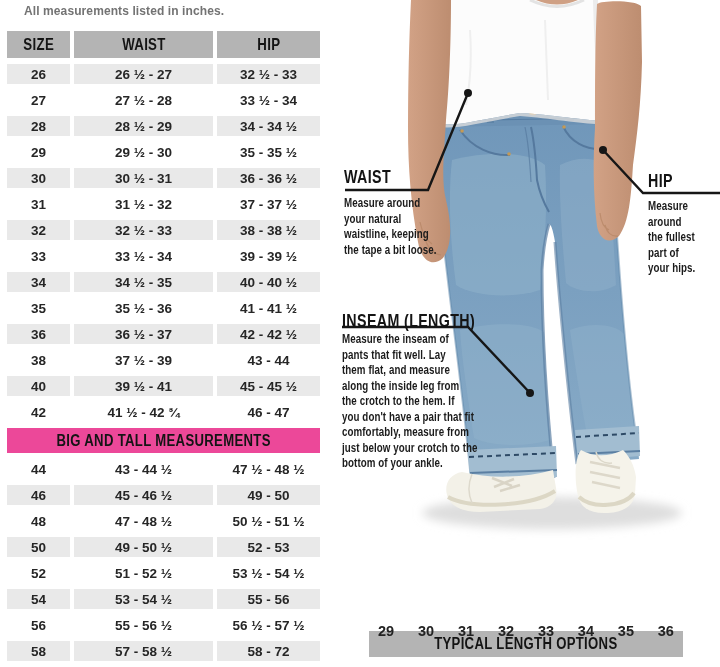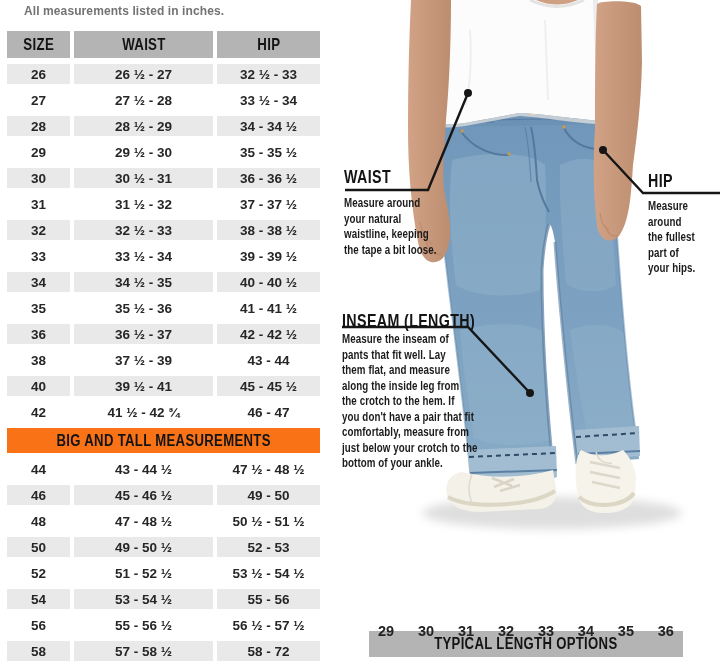--- a/index.html
+++ b/index.html
@@ -17,21 +17,21 @@
   .trow{display:grid;grid-template-columns:63px 139px 103px;column-gap:4px;
         height:20px;margin-bottom:6px;}
   .trow.head{height:27px;}
   .tcell{display:flex;align-items:center;justify-content:center;
          font-size:13.5px;font-weight:700;color:#262626;background:#ffffff;
          white-space:nowrap;}
   .trow.gray .tcell{background:#e9e9e9;}
   .trow.head .tcell{background:#b4b4b4;color:#141414;}
   .trow.head .tcell span{display:inline-block;font-size:17px;font-weight:700;
          letter-spacing:.4px;transform:scaleX(.78);transform-origin:center;}
-  .section-head{height:25px;margin-bottom:6px;background:#f97316;
+  .section-head{height:25px;margin-bottom:6px;background:#ec4899;
          display:flex;align-items:center;justify-content:center;color:#141414;}
   .section-head span{display:inline-block;font-size:16px;font-weight:700;
          letter-spacing:.4px;transform:scaleX(.82);transform-origin:center;white-space:nowrap;}
   
   #figure{position:absolute;left:320px;top:0;width:400px;height:600px;}
   
   .clabel{position:absolute;color:#141414;font-weight:700;white-space:nowrap;}
   .clabel span{display:inline-block;font-size:19px;letter-spacing:.5px;
          transform:scaleX(.75);transform-origin:left center;}
   .ctext{position:absolute;font-size:12.5px;font-weight:700;color:#1b1b1b;

